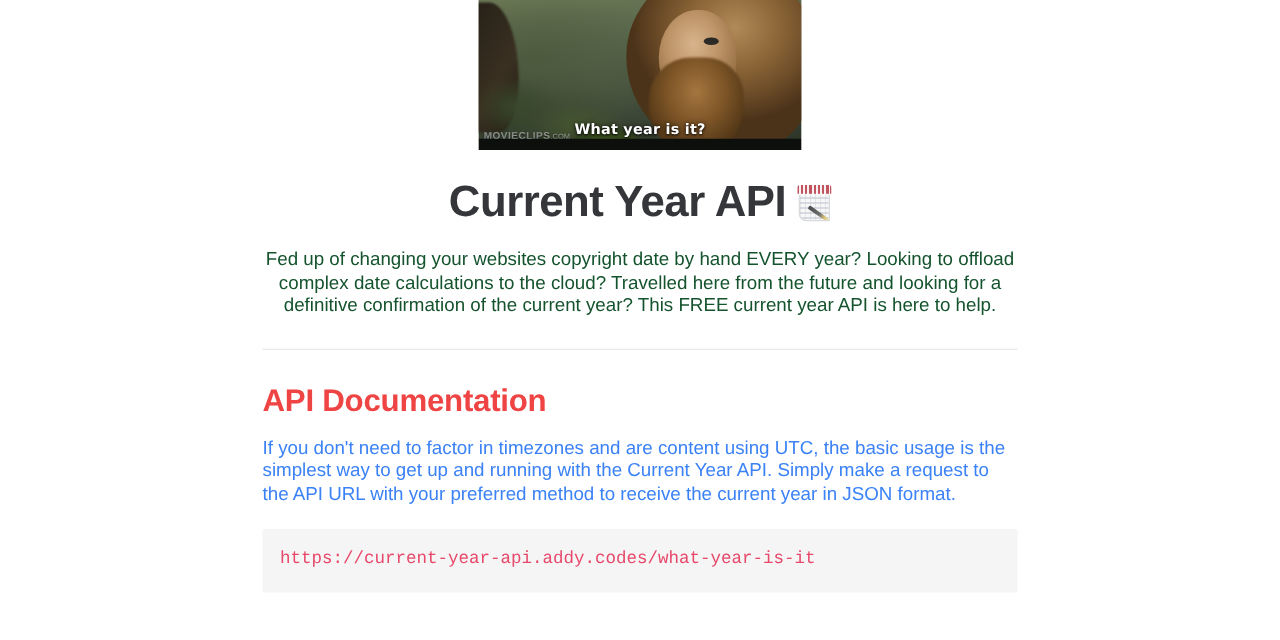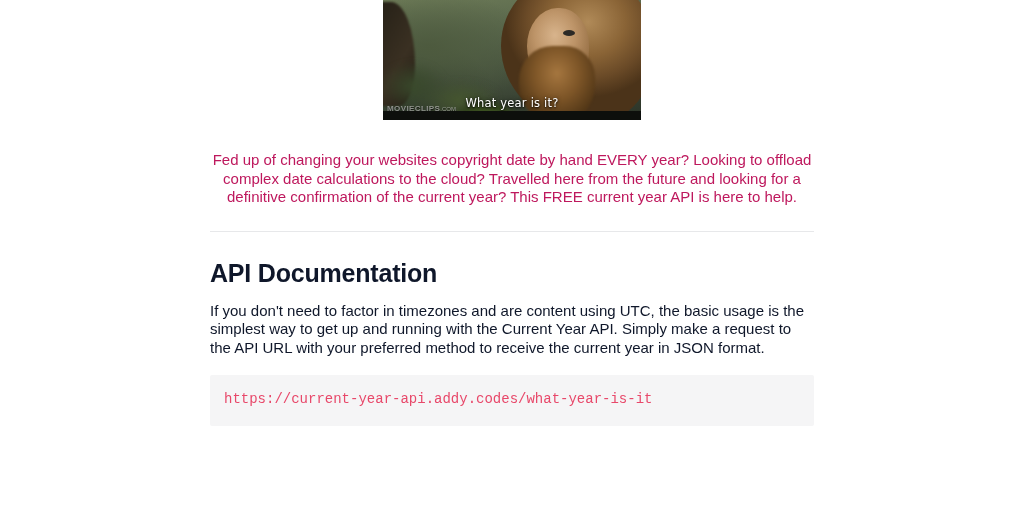--- a/index.html
+++ b/index.html
@@ -102,21 +102,21 @@
     border-radius: 0 60% 40% 0;
     filter: blur(1px);
   }
   .hero-caption {
     position: absolute;
     left: 0; right: 0;
     bottom: 10px;
     text-align: center;
     font-family: "DejaVu Sans", sans-serif;
     font-size: 11.5px;
-    font-weight: 400;
+    font-weight: 700;
     color: #ffffff;
     letter-spacing: 0.2px;
     text-shadow: 0 1px 2px rgba(0,0,0,0.85), 0 0 4px rgba(0,0,0,0.6);
   }
   .hero-watermark {
     position: absolute;
     left: 4px; bottom: 7px;
     font-family: "Liberation Sans", sans-serif;
     font-size: 8px;
     font-weight: 700;
@@ -191,61 +191,61 @@
     position: absolute;
     left: 1px; top: 0px;
     width: 25px; height: 8px;
     background: repeating-linear-gradient(to right,
       rgba(255,255,255,0.92) 0 1.6px,
       rgba(0,0,0,0) 1.6px 3.4px);
   }
 
   
   .intro {
-    margin: 31px auto 0 auto;
+    margin: 17px auto 0 auto;
     width: 604px;
     text-align: center;
     font-size: 15px;
     line-height: 18.5px;
-    color: #be185d;
+    color: #14532d;
   }
 
   .divider {
     width: 604px;
     margin: 24px auto 0 auto;
     height: 1px;
     background: #e7e8ea;
   }
 
   
   .doc {
     width: 604px;
     margin: 0 auto;
   }
   h2.doc-h2 {
     margin: 26px 0 0 0;
     font-size: 25px;
     line-height: 1.2;
     font-weight: 700;
-    color: #0f172a;
+    color: #ef4444;
     letter-spacing: -0.2px;
   }
   h3.doc-h3 {
     margin: 22px 0 0 0;
     font-size: 17px;
     line-height: 1.2;
     font-weight: 700;
     color: #34363a;
     letter-spacing: -0.1px;
   }
   p.doc-p {
     margin: 14px 0 0 0;
     font-size: 15px;
     line-height: 18.5px;
-    color: #0f172a;
+    color: #3b82f6;
   }
   pre.code-block {
     margin: 18px 0 0 0;
     padding: 15px 14px 16px 14px;
     background: #f5f5f6;
     border-radius: 2px;
     overflow: hidden;
   }
   pre.code-block code {
     font-family: Liberation Mono, monospace;
@@ -269,20 +269,24 @@
       <div class="hero-face"></div>
       <div class="hero-beard"></div>
       <div class="hero-eye"></div>
       <div class="hero-leaf"></div>
       <div class="hero-watermark"><span>MOVIECLIPS</span><span class="dotcom">.COM</span></div>
       <div class="hero-caption">What year is it?</div>
       <div class="hero-letterbox"></div>
     </div>
   </div>
 
+  <h1 class="title"><span>Current Year API</span><span class="title-emoji"><span class="np-body">
+          <span class="np-lines"></span>
+          <span class="np-pencil"></span>
+        </span><span class="np-top"></span><span class="np-rings"></span></span></h1>
 
   <p class="intro">Fed up of changing your websites copyright date by hand EVERY year? Looking to offload complex date calculations to the cloud? Travelled here from the future and looking for a definitive confirmation of the current year? This FREE current year API is here to help.</p>
 
   <div class="divider"></div>
 
   <div class="doc">
     <h2 class="doc-h2">API Documentation</h2>
 
     <p class="doc-p">If you don't need to factor in timezones and are content using UTC, the basic usage is the simplest way to get up and running with the Current Year API. Simply make a request to the API URL with your preferred method to receive the current year in JSON format.</p>
     <pre class="code-block"><code>https://current-year-api.addy.codes/what-year-is-it</code></pre>

